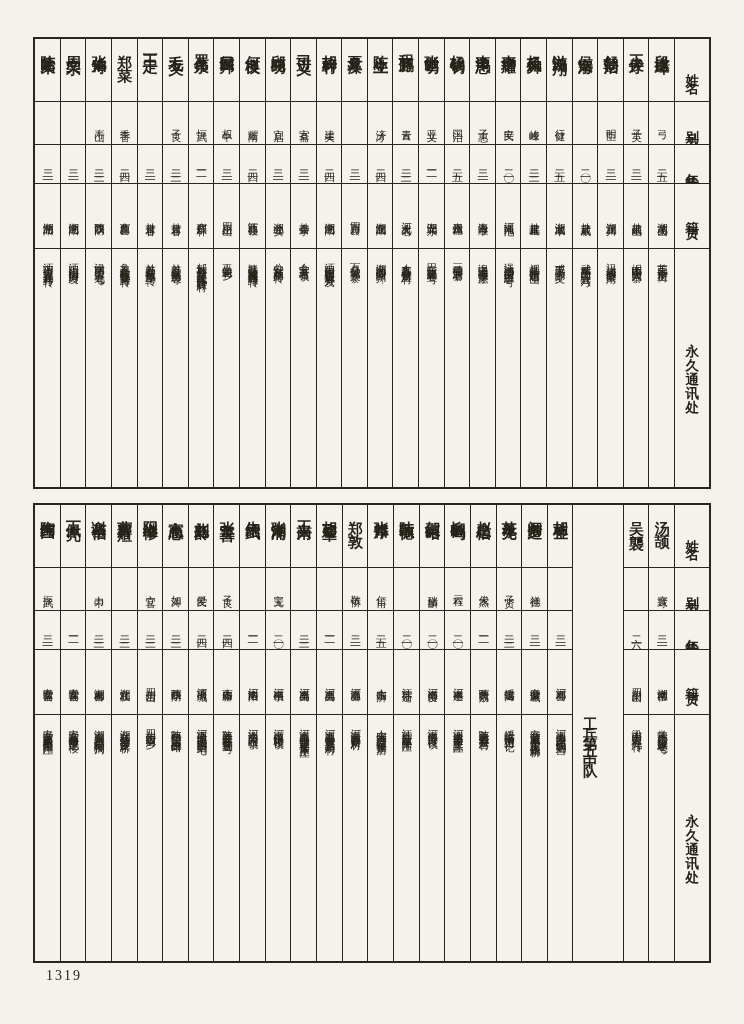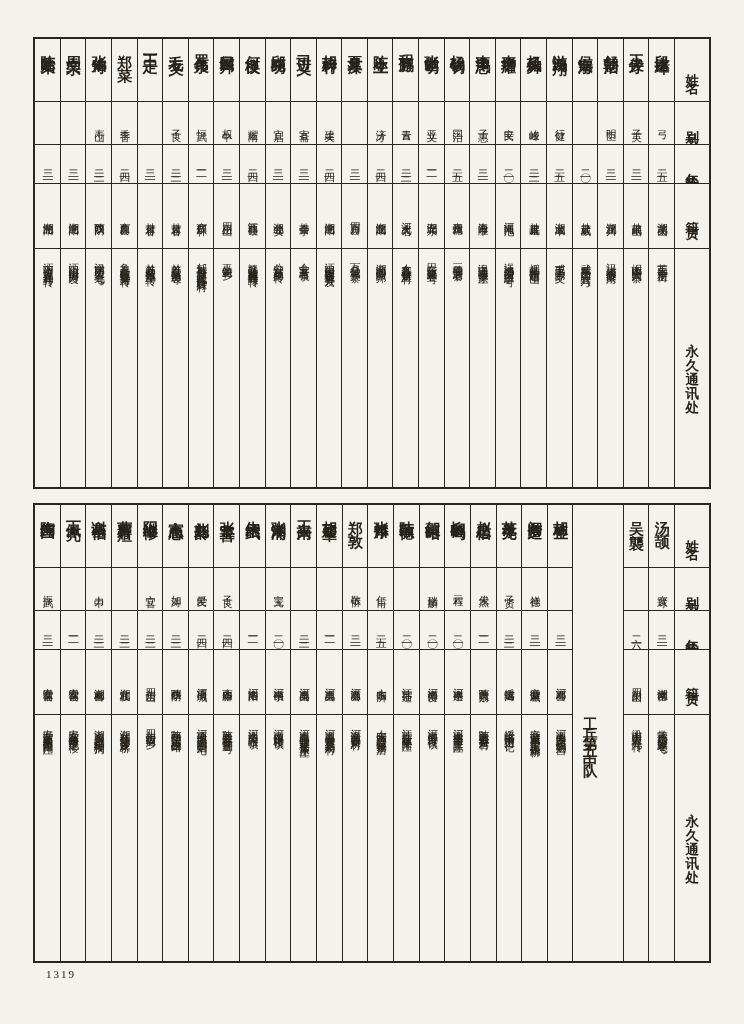--- a/index.html
+++ b/index.html
@@ -42,21 +42,21 @@
   .header .cell.origin{font-size:13.5px;font-weight:bold;letter-spacing:6px;}
   .header .cell.address{font-size:13.5px;font-weight:bold;letter-spacing:14px;justify-content:center;padding-top:0;}
   .unit-label{
     writing-mode:vertical-rl;text-orientation:upright;
     font-size:14.5px;font-weight:bold;letter-spacing:9px;line-height:1;
     transform:translateX(-8px);
   }
   .note{font-size:7px;letter-spacing:0;color:#4a463e;margin-top:2px;}
   .page-number{
     position:absolute;left:46px;top:968px;
-    font-size:11px;letter-spacing:2px;color:var(--ink,#262219);
+    font-size:14px;letter-spacing:2px;color:var(--ink,#262219);
   }
 </style>
 </head>
 <body>
 
 <div class="page" style="--paper: #f4f2ec; --ink: #262219; --line: #2a261f;">
 
   <div class="rtable" id="table-top" style="--paper: #f4f2ec; --line: #2a261f;">
     <div class="col header">
       <div class="cell name">姓名</div>

